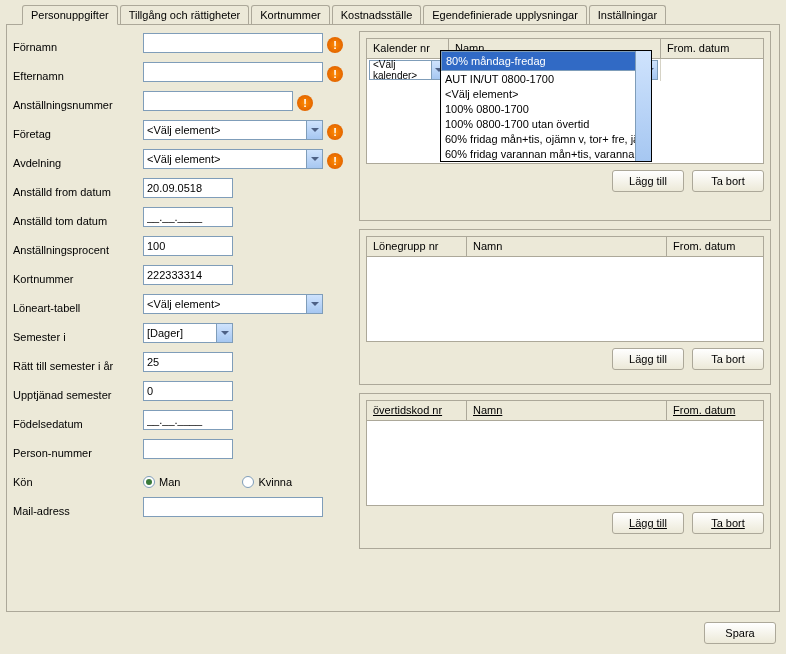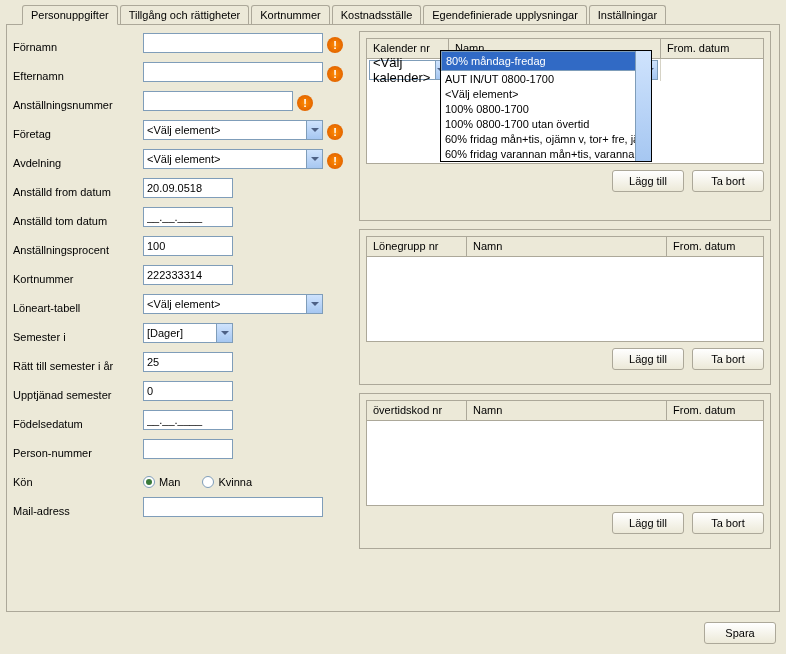--- a/index.html
+++ b/index.html
@@ -109,21 +109,21 @@
     content: ""; width: 6px; height: 6px; border-radius: 50%; background: #3a7a3a;
   }
   .panel {
     position: absolute;
     border: 1px solid #aca899;
     background: #ece9d8;
     padding: 6px;
   }
   .panel1 { left: 352px; top: 6px; width: 412px; height: 190px; }
   .panel2 { left: 352px; top: 204px; width: 412px; height: 156px; }
-  .panel3 { left: 352px; top: 368px; width: 412px; height: 156px; }
+  .panel3 { left: 352px; top: 368px; width: 412px; height: 156px; text-decoration: underline; }
   .grid {
     border: 1px solid #aca899;
     background: #fff;
     height: 126px;
   }
   .panel2 .grid, .panel3 .grid { height: 106px; }
   .grid-head {
     display: flex;
     background: #ece9d8;
     border-bottom: 1px solid #aca899;
@@ -298,21 +298,21 @@
         <span class="field-label">Person-nummer</span>
         <input class="txt narrow" value="" style="">
       </div>
       <div class="field-row">
         <span class="field-label">Kön</span>
         <div class="radio-group">
           <span style="display:flex;align-items:center;">
             <span class="radio checked"></span>
             <span>Man</span>
           </span>
-          <span style="display:flex;align-items:center;">
+          <span style="display:flex;align-items:center;margin-left:40px;">
             <span class="radio"></span>
             <span>Kvinna</span>
           </span>
         </div>
       </div>
       <div class="field-row">
         <span class="field-label">Mail-adress</span>
         <input class="txt" value="" style="">
       </div>
     </div>
@@ -320,21 +320,21 @@
     <div class="panel panel1">
       <div class="grid">
         <div class="grid-head">
           <div class="gh" style="width:82px">Kalender nr</div>
           <div class="gh" style="width:212px">Namn</div>
           <div class="gh" style="flex:1;border-right:none">From. datum</div>
         </div>
         <div class="grid-row">
           <div class="gc" style="width:82px">
             <div class="sel" style="width:80px">
-              <span style="font-size:13px;overflow:hidden">&lt;Välj kalender&gt;</span>
+              <span style="font-size:10px;overflow:hidden">&lt;Välj kalender&gt;</span>
               <span class="sel-btn">
                   <span class="arrow-down"></span>
                 </span>
             </div>
           </div>
           <div class="gc" style="width:212px">
             <div class="sel" style="width:210px">
               <span>80% måndag-fredag</span>
               <span class="sel-btn">
                   <span class="arrow-down"></span>

